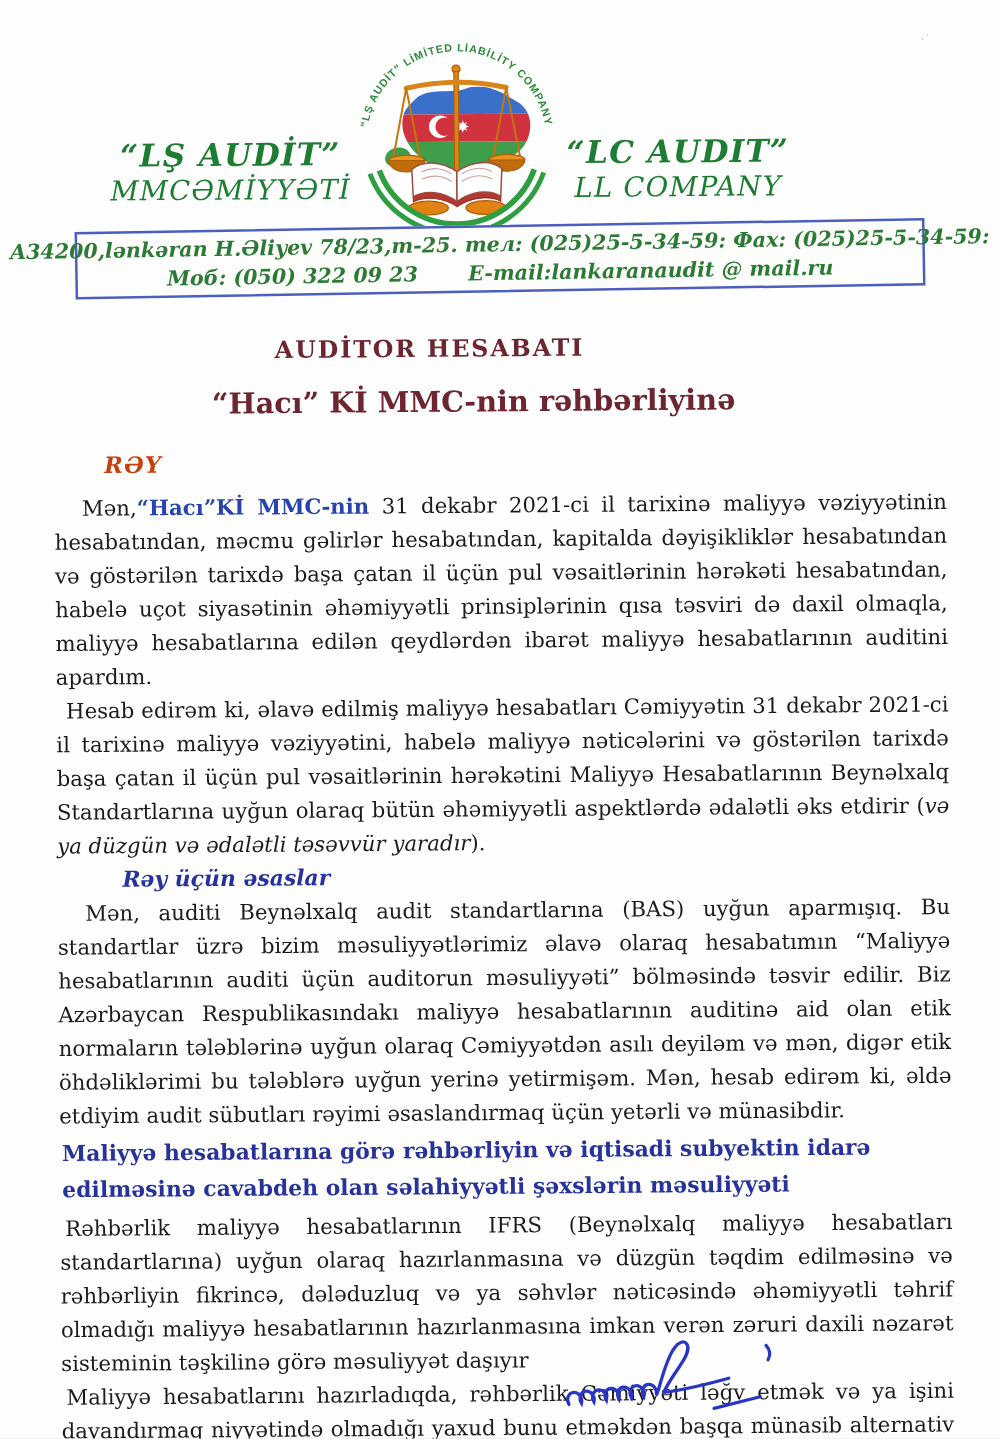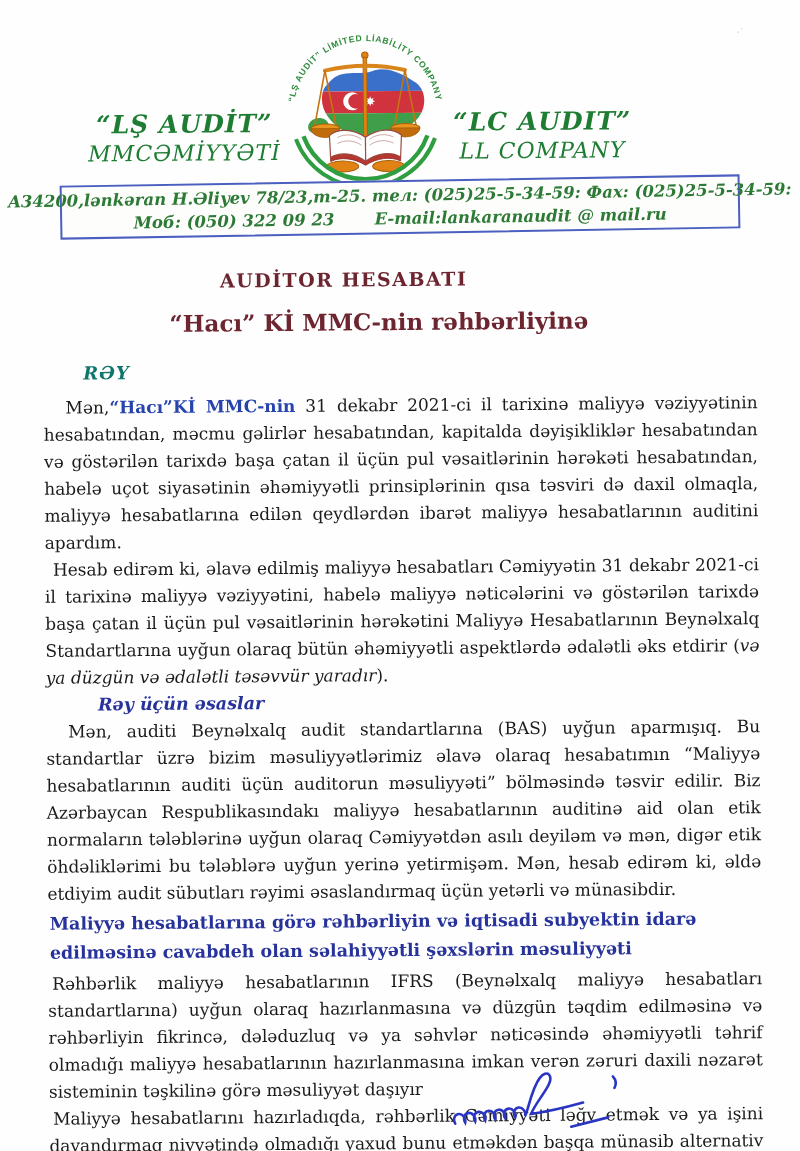--- a/index.html
+++ b/index.html
@@ -27,21 +27,21 @@
     display:flex;flex-direction:column;justify-content:center;align-items:center;
     color:#2c7a35;font-weight:bold;font-style:italic;
   }
   .addr-line{font-size:16.5px;line-height:23px;white-space:pre;}
 
   
   .doc-title{position:absolute;left:0;top:268px;width:690px;text-align:center;
     color:#6d2530;font-weight:bold;font-size:19px;letter-spacing:1.5px;}
   .doc-addressee{position:absolute;left:0;top:308px;width:760px;text-align:center;
     color:#6d2530;font-weight:bold;font-size:23px;}
-  .opinion-h{position:absolute;left:84px;top:360px;color:#0f766e;font-weight:bold;font-style:italic;font-size:18px;letter-spacing:1px;}
+  .opinion-h{position:absolute;left:84px;top:360px;color:#c2410c;font-weight:bold;font-style:italic;font-size:18px;letter-spacing:1px;}
 
   
   .body-text{position:absolute;left:44px;top:392px;width:714px;font-size:17px;line-height:27px;text-align:justify;}
   .body-text p{margin:0;}
   .ind22{text-indent:22px;}
   .ind8{text-indent:8px;}
   .ind4{text-indent:4px;}
   .company{color:#2743ad;font-weight:bold;}
   .it{font-style:italic;}
   .h-basis{color:#27339b;font-weight:bold;font-style:italic;margin-left:52px !important;text-align:left;font-size:17.5px;}

